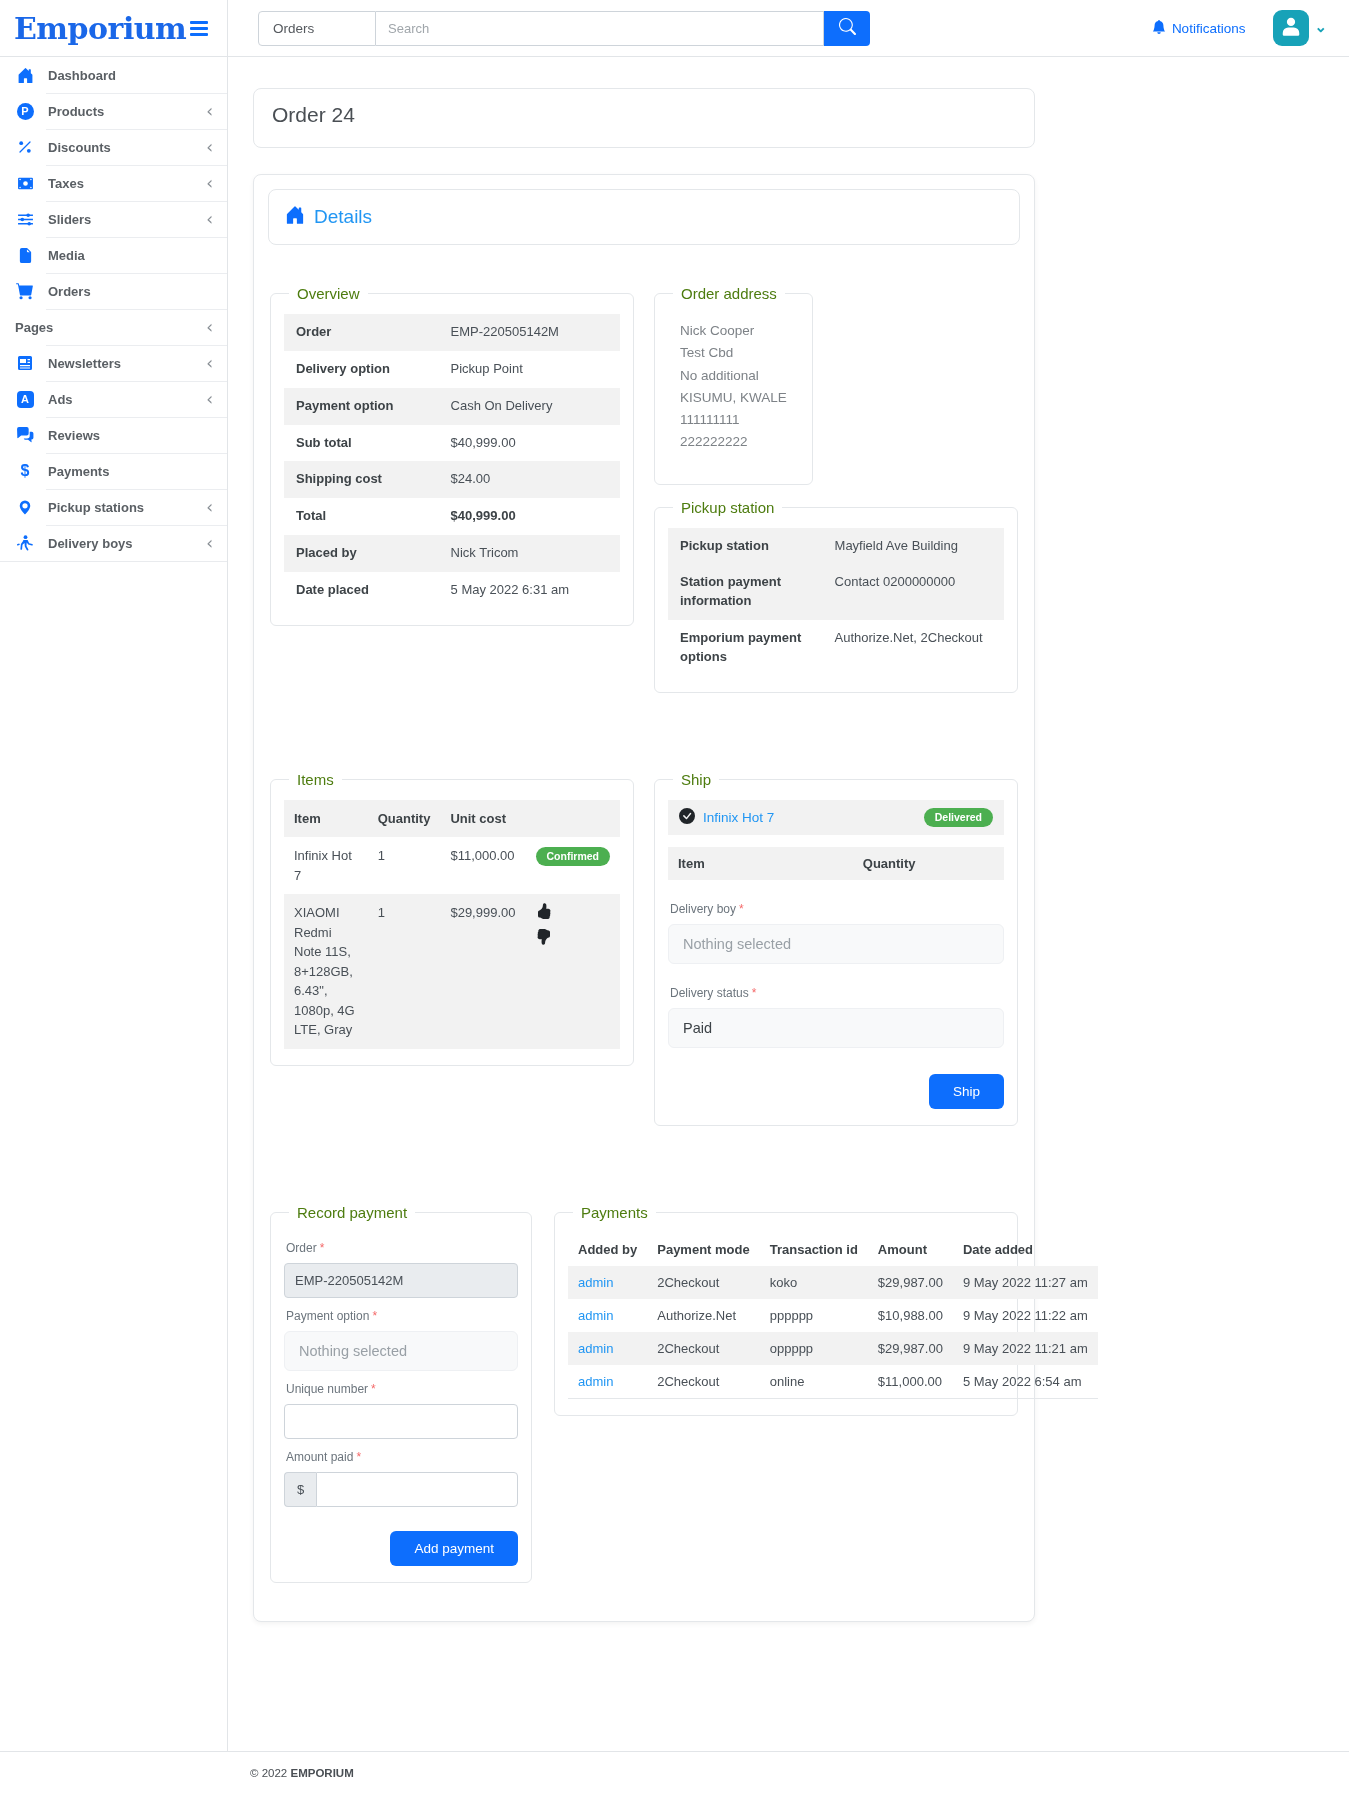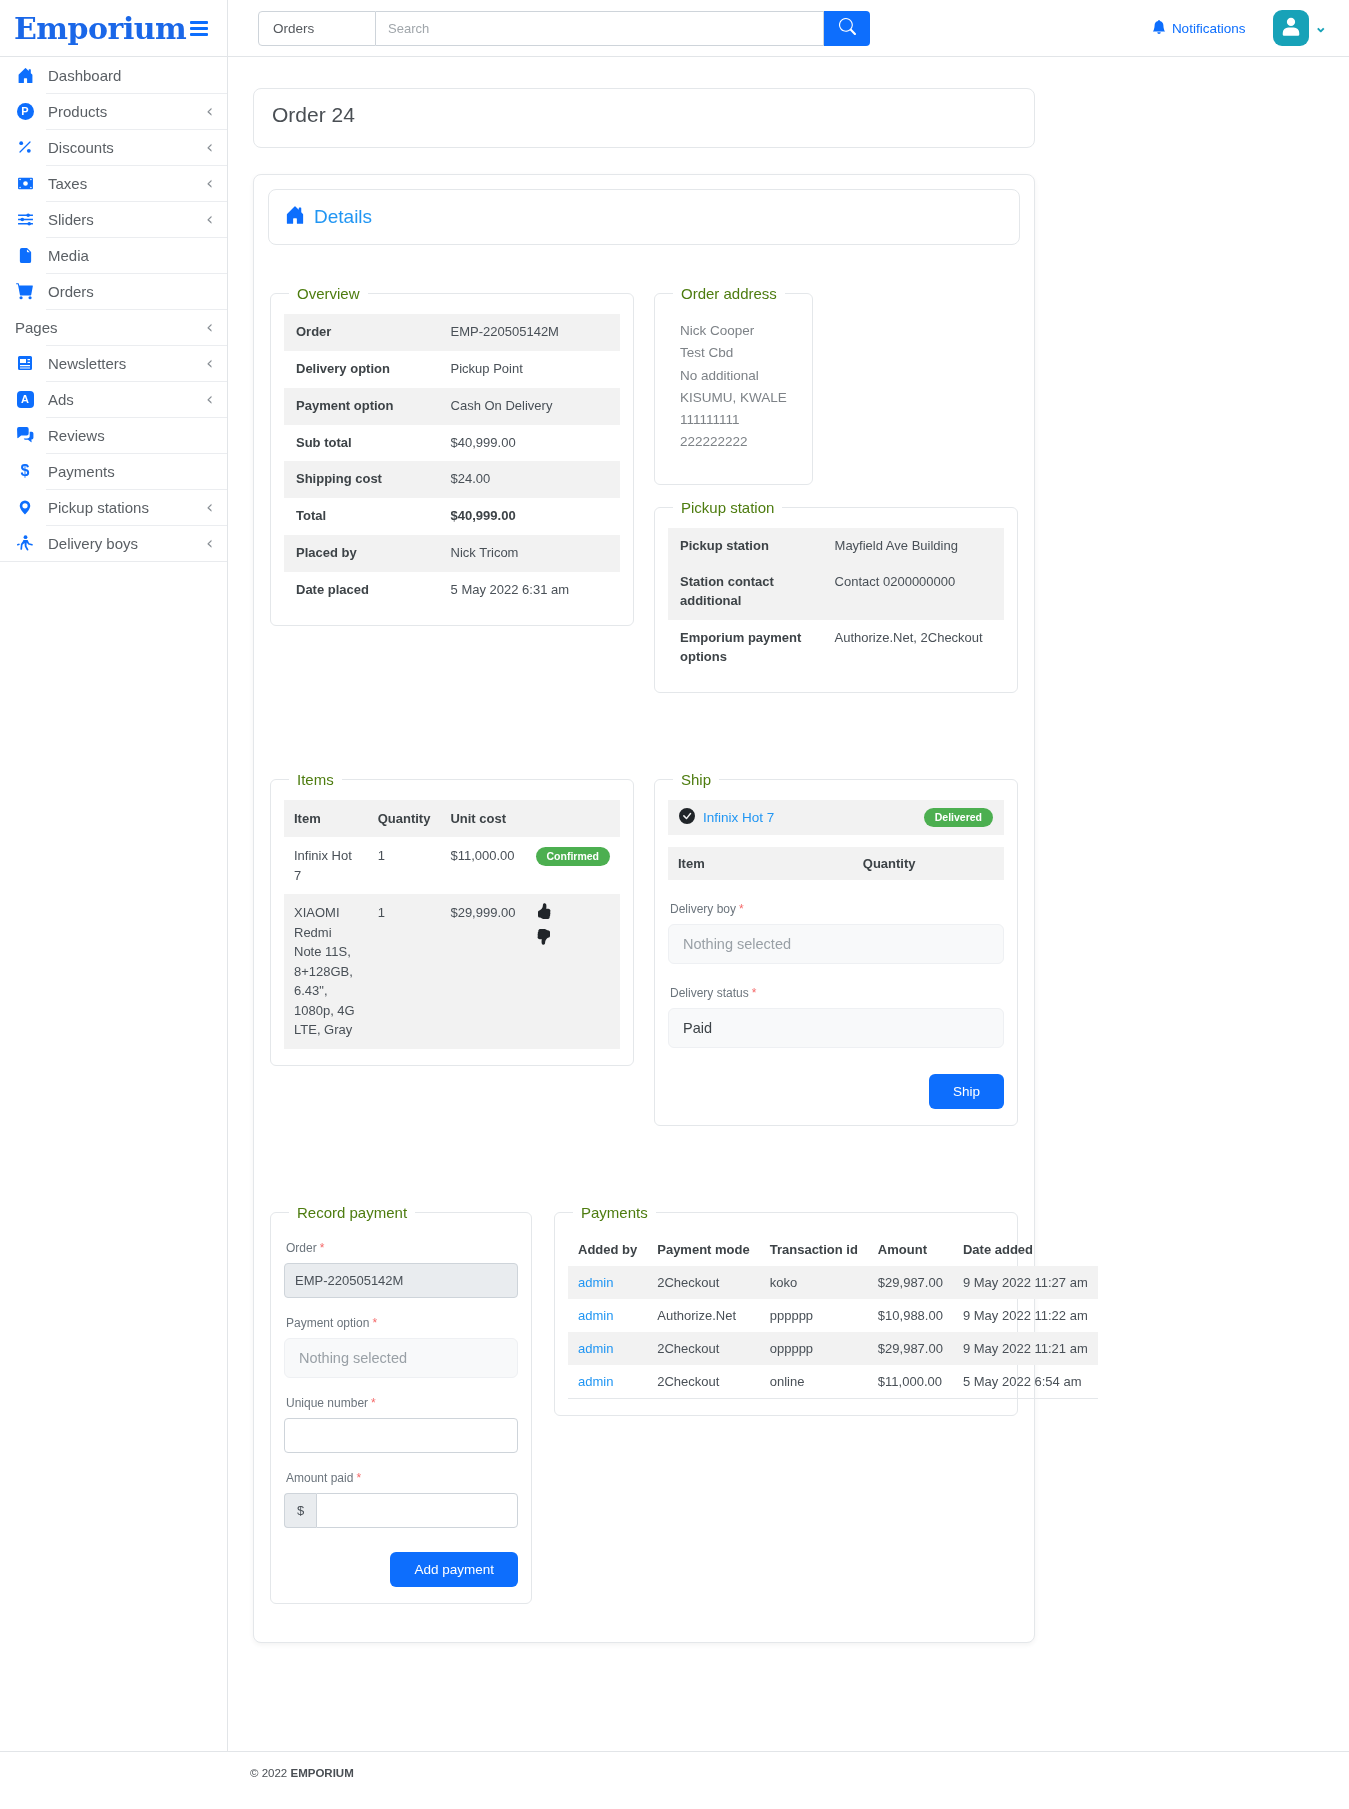--- a/index.html
+++ b/index.html
@@ -25,21 +25,21 @@
   .avatar { width: 36px; height: 36px; background: #17a2b8; border-radius: 9px; display: flex; align-items: center; justify-content: center; }
   .avatar-caret { color: #17a2b8; font-size: 15px; font-weight: 700; line-height: 1; transform: translateY(-2px); }
 
   
   .layout { display: flex; align-items: stretch; min-height: 1694px; }
   aside { width: 228px; flex: 0 0 228px; border-right: 1px solid #e2e5e8; background: #fff; }
   .nav { list-style: none; border-bottom: 1px solid #e9ebee; }
   .nav li { position: relative; display: flex; align-items: center; height: 36px; padding: 0 14px 0 15px; cursor: pointer; }
   .nav li:not(:first-child)::before { content: ""; position: absolute; top: 0; left: 46px; right: 0; border-top: 1px solid #ebedf0; }
   .nav .ic { width: 20px; display: inline-flex; justify-content: center; align-items: center; flex: 0 0 20px; }
-  .nav .lbl { margin-left: 13px; font-size: 15px; color: #5a5f64; }
+  .nav .lbl { margin-left: 13px; font-size: 13px; color: #5a5f64; font-weight: bold; }
   .nav li.no-icon .lbl { margin-left: 0; }
   .nav .chev { margin-left: auto; color: #8a9096; font-size: 17px; line-height: 1; font-family: "DejaVu Sans", sans-serif; }
   .badge-letter { width: 17px; height: 17px; border-radius: 50%; background: #0d6efd; color: #fff; font-size: 11px; font-weight: 700;
                   display: inline-flex; align-items: center; justify-content: center; }
   .badge-letter.square { border-radius: 4px; }
   .dollar-ic { color: #0d6efd; font-size: 16px; font-weight: 700; }
 
   main { flex: 1; padding: 31px 24px 40px 25px; }
   .content { width: 782px; }
 
@@ -87,21 +87,21 @@
   .select { background: #f8f9fa; border: 1px solid #eef0f3; border-radius: 6px; padding: 11px 14px; font-size: 14.5px; color: #99a0a6; cursor: pointer; }
   .select.filled { color: #3d4347; }
   .btn-primary { background: #0d6efd; color: #fff; border: none; border-radius: 6px; padding: 10px 24px; font-size: 13.5px;
                  cursor: pointer; font-family: inherit; }
   .ship-actions { display: flex; justify-content: flex-end; margin-top: 26px; }
 
   
   .row3 { grid-column: 1 / -1; display: flex; gap: 22px; align-items: flex-start; }
   .record-fieldset { width: 262px; flex: 0 0 262px; }
   .payments-fieldset { flex: 1; }
-  .record-fieldset .form-label { margin-top: 18px; }
+  .record-fieldset .form-label { margin-top: 11px; }
   .record-fieldset .form-label:first-of-type { margin-top: 8px; }
   .input { width: 100%; border: 1px solid #ced4da; border-radius: 4px; padding: 9px 10px; font-size: 13px; color: #495057;
            font-family: inherit; outline: none; background: #fff; }
   .input:disabled { background: #e9ecef; color: #495057; }
   .input-group { display: flex; }
   .input-group .addon { background: #e9ecef; border: 1px solid #ced4da; border-right: none; border-radius: 4px 0 0 4px;
                         padding: 9px 12px; font-size: 13px; color: #495057; }
   .input-group .input { border-radius: 0 4px 4px 0; }
   .form-actions { display: flex; justify-content: flex-end; margin-top: 24px; }
 
@@ -357,21 +357,21 @@
 
             <fieldset>
               <legend>Pickup station</legend>
               <table class="kv-table">
                 <tbody>
                   <tr class="striped">
                       <td class="k">Pickup station</td>
                       <td>Mayfield Ave Building</td>
                     </tr>
                   <tr class="striped">
-                      <td class="k">Station contact additional</td>
+                      <td class="k">Station payment information</td>
                       <td>Contact 0200000000</td>
                     </tr>
                   <tr>
                       <td class="k">Emporium payment options</td>
                       <td>Authorize.Net, 2Checkout</td>
                     </tr>
                 </tbody>
               </table>
             </fieldset>
           </div>

